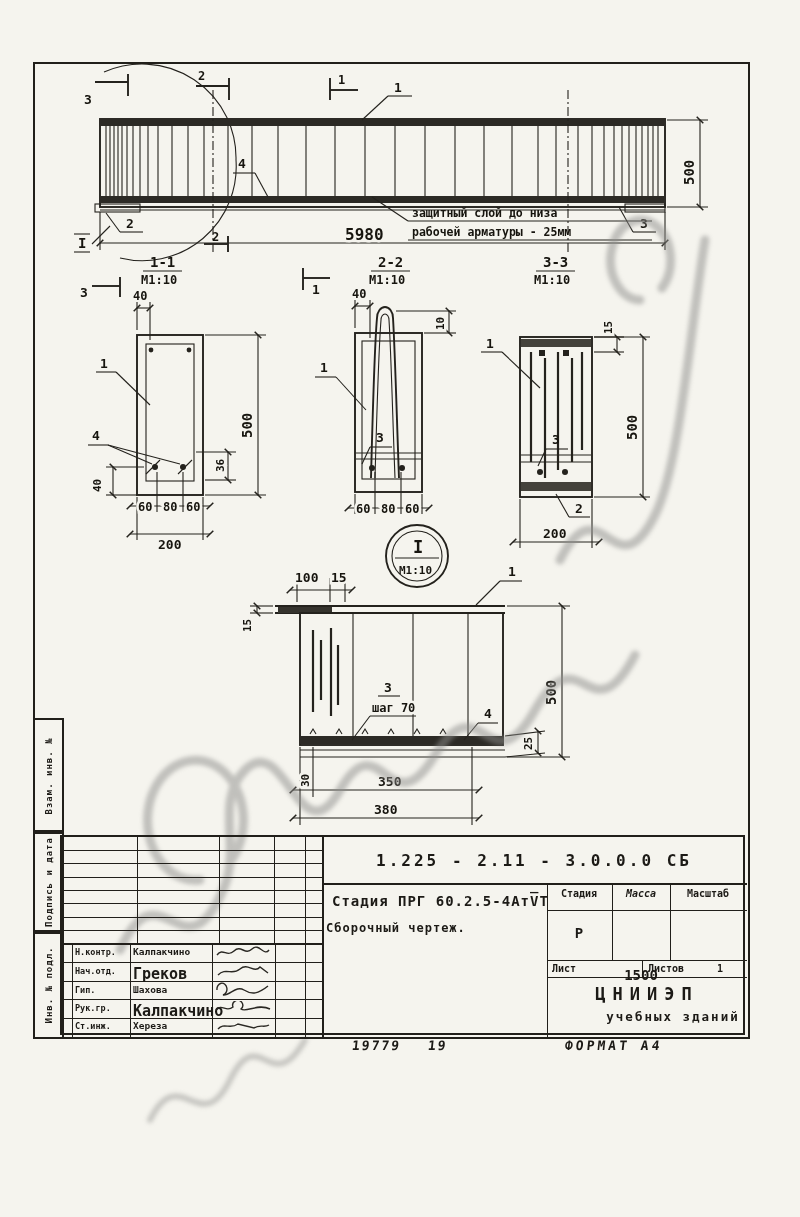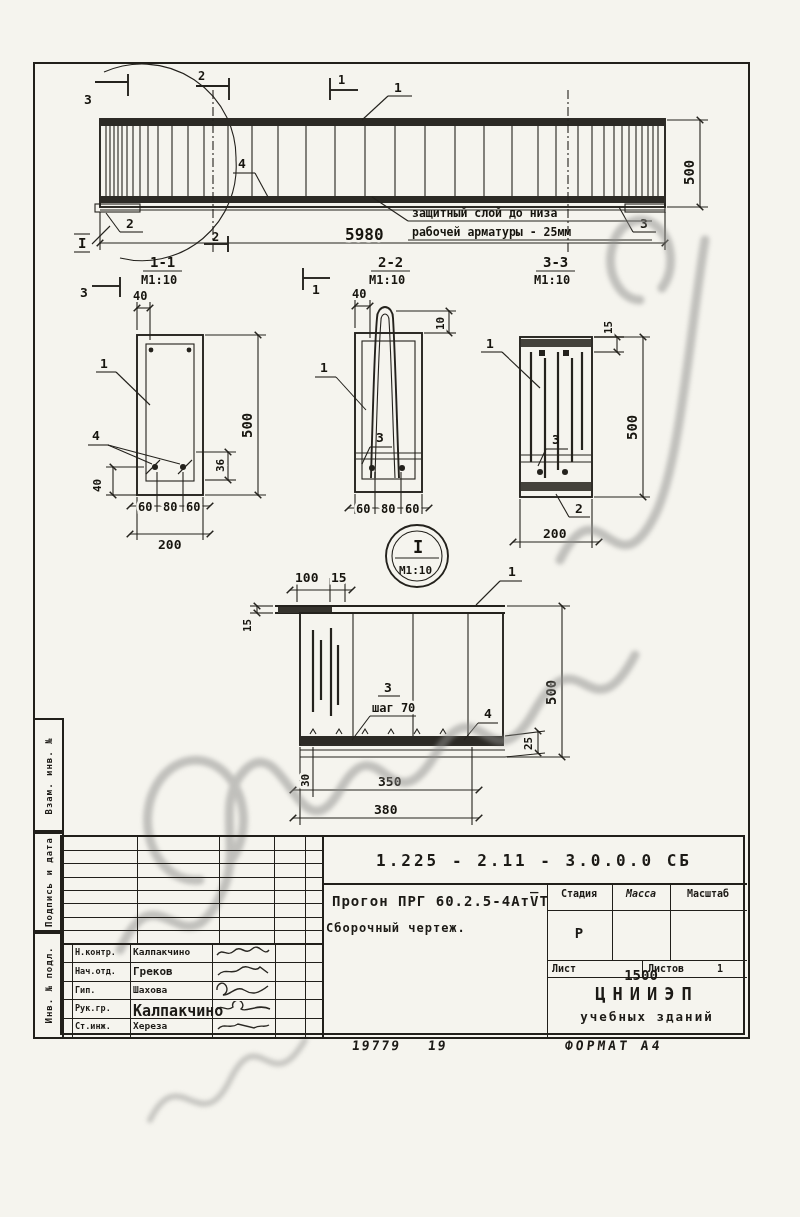--- a/index.html
+++ b/index.html
@@ -433,21 +433,21 @@
       <div class="vline thin" style="left:213px;top:106px;height:94px;"></div>
       <div class="vline thin" style="left:243px;top:106px;height:94px;"></div>
 
       <div class="tbt" style="left:13px;top:110px;font-size:8.5px;text-align:right;">Н.контр.</div>
       <div class="tbt" style="left:71px;top:109px;font-size:9.5px;">Калпакчино</div>
       <svg class="abs scr" style="left:152px;top:108px;" width="58" height="15">
           <path d="M3,10 C9,2 13,13 20,6 S31,11 38,4 S50,12 55,5" stroke="#2a2823" stroke-width="1.4" fill="none"></path>
         </svg>
 
       <div class="tbt" style="left:13px;top:129px;font-size:8.5px;">Нач.отд.</div>
-      <div class="tbt" style="left:71px;top:128px;font-size:11px;">Греков</div>
+      <div class="tbt" style="left:71px;top:128px;font-size:15px;">Греков</div>
       <svg class="abs scr" style="left:152px;top:127px;" width="58" height="15">
           <path d="M4,11 C12,3 18,12 26,5 S40,10 46,3 L54,9" stroke="#2a2823" stroke-width="1.4" fill="none"></path>
         </svg>
 
       <div class="tbt" style="left:13px;top:148px;font-size:8.5px;">Гип.</div>
       <div class="tbt" style="left:71px;top:147px;font-size:9.5px;">Шахова</div>
       <svg class="abs scr" style="left:152px;top:145px;" width="58" height="15">
           <path d="M3,8 a5,6 0 1 1 6,5 C16,14 22,3 30,8 S44,12 54,4" stroke="#2a2823" stroke-width="1.4" fill="none"></path>
         </svg>
 
@@ -463,21 +463,21 @@
           <path d="M4,10 C10,3 16,11 24,5 L40,9 C46,5 50,9 55,6" stroke="#2a2823" stroke-width="1.4" fill="none"></path>
         </svg>
     </div>
 
     <div>
       <div class="hline" style="left:260px;top:46px;width:425px;"></div>
       <div class="tbt" style="left:472px;top:14px;font-size:16px;letter-spacing:3px;">
         <span class="cent" style="display:inline-block;">1.225 - 2.11 - 3.0.0.0 СБ</span>
       </div>
 
-      <div class="tbt" style="left:270px;top:56px;font-size:14px;letter-spacing:1px;">Прогон ПРГ 60.2.5-4АтV̅Т</div>
+      <div class="tbt" style="left:270px;top:56px;font-size:14px;letter-spacing:1px;">Стадия ПРГ 60.2.5-4АтV̅Т</div>
       <div class="tbt" style="left:264px;top:84px;font-size:12px;letter-spacing:1px;">Сборочный чертеж.</div>
 
       <div class="vline thin" style="left:485px;top:46px;height:154px;"></div>
       <div class="hline thin" style="left:485px;top:73px;width:200px;"></div>
       <div class="hline thin" style="left:485px;top:123px;width:200px;"></div>
       <div class="hline thin" style="left:485px;top:140px;width:200px;"></div>
       <div class="vline thin" style="left:550px;top:46px;height:77px;"></div>
       <div class="vline thin" style="left:608px;top:46px;height:77px;"></div>
       <div class="vline thin" style="left:580px;top:123px;height:17px;"></div>
 
@@ -486,21 +486,21 @@
       <div class="tbt" style="left:646px;top:51px;font-size:10px;"><span class="cent" style="display:inline-block;">Масштаб</span></div>
       <div class="tbt" style="left:517px;top:88px;font-size:14px;"><span class="cent" style="display:inline-block;">Р</span></div>
       <div class="tbt" style="left:579px;top:88px;font-size:14px;margin-top:42px;"><span class="cent" style="display:inline-block;">1500</span></div>
       <div class="tbt" style="left:646px;top:88px;font-size:14px;"><span class="cent" style="display:inline-block;"></span></div>
 
       <div class="tbt" style="left:490px;top:126px;font-size:10px;">Лист</div>
       <div class="tbt" style="left:586px;top:126px;font-size:10px;">Листов</div>
       <div class="tbt" style="left:655px;top:126px;font-size:10px;">1</div>
 
       <div class="tbt" style="left:585px;top:147px;font-size:17px;letter-spacing:7px;"><span class="cent" style="display:inline-block;">ЦНИИЭП</span></div>
-      <div class="tbt" style="left:585px;top:172px;font-size:12.5px;letter-spacing:2px;"><span class="cent" style="display:inline-block;">учебных зданий</span></div>
+      <div class="tbt" style="left:585px;top:172px;font-size:12.5px;letter-spacing:2px;"><span class="cent" style="display:inline-block;margin-left:26px;">учебных зданий</span></div>
     </div>
   </div>
 
   <div class="tbt skew" style="left:352px;top:1038px;font-size:13px;letter-spacing:2px;">19779</div>
   <div class="tbt skew" style="left:428px;top:1038px;font-size:13px;letter-spacing:2px;">19</div>
   <div class="tbt skew" style="left:565px;top:1038px;font-size:13px;letter-spacing:3px;">ФОРМАТ А4</div>
 
 </div>
 
 </body></html>

